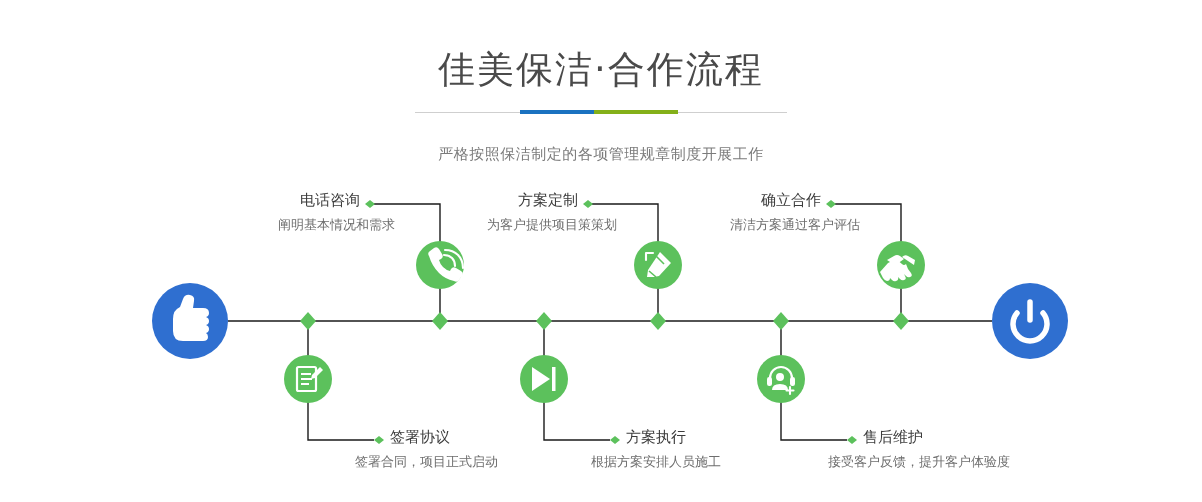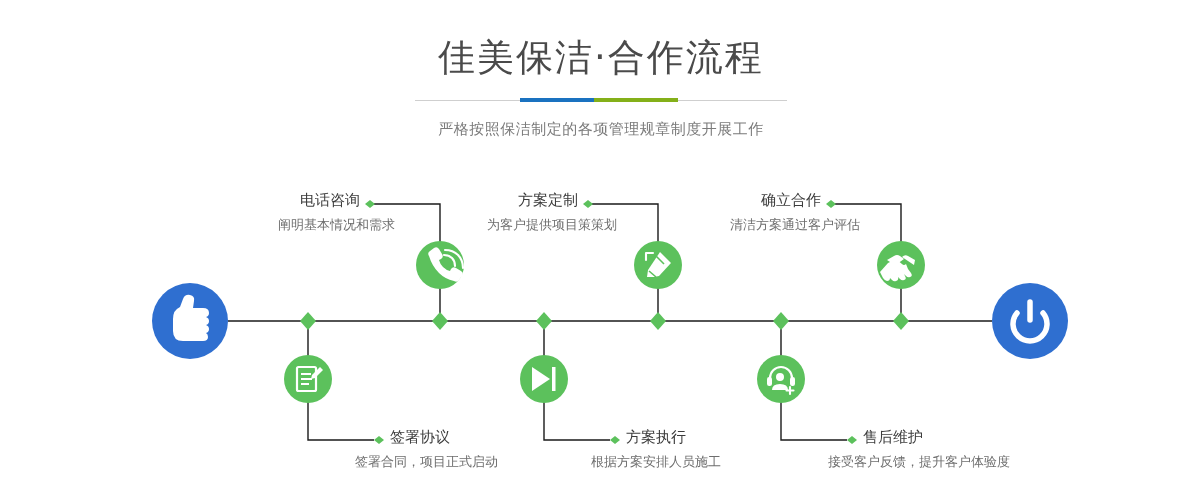--- a/index.html
+++ b/index.html
@@ -7,38 +7,38 @@
   body{
     width:1202px;height:502px;overflow:hidden;position:relative;
     font-family:"DejaVu Sans","Liberation Sans",sans-serif;
     -webkit-font-smoothing:antialiased;
   }
   #stage{position:absolute;inset:0;width:1202px;height:502px;}
 
   
   .header{position:absolute;left:0;top:0;width:1202px;text-align:center;}
   .title{
-    margin:0;padding-top:36px;
+    margin:12px;padding-top:36px;
     font-size:37px;line-height:44px;font-weight:400;
     color:#4a4a4a;letter-spacing:2px;
   }
   .rule-wrap{
     position:relative;width:372px;height:10px;margin:16px auto 0;
   }
   .rule-line{
     position:absolute;left:0;top:4px;width:372px;height:1px;background:#cfcfcf;
   }
   .rule-blue{
     position:absolute;left:105px;top:2px;width:74px;height:4px;background:#1a72c0;
   }
   .rule-green{
     position:absolute;left:179px;top:2px;width:84px;height:4px;background:#84b019;
   }
   .subtitle{
-    margin:4px;padding-top:9px;
+    margin:17px;padding-top:9px;
     font-size:15px;line-height:20px;color:#7b7b7b;letter-spacing:.5px;
   }
 
   
   #diagram{position:absolute;left:0;top:0;width:1202px;height:502px;}
   .node-title{
     font-family:"DejaVu Sans","Liberation Sans",sans-serif;
     font-size:15px;fill:#3c3c3c;
   }
   .node-desc{

